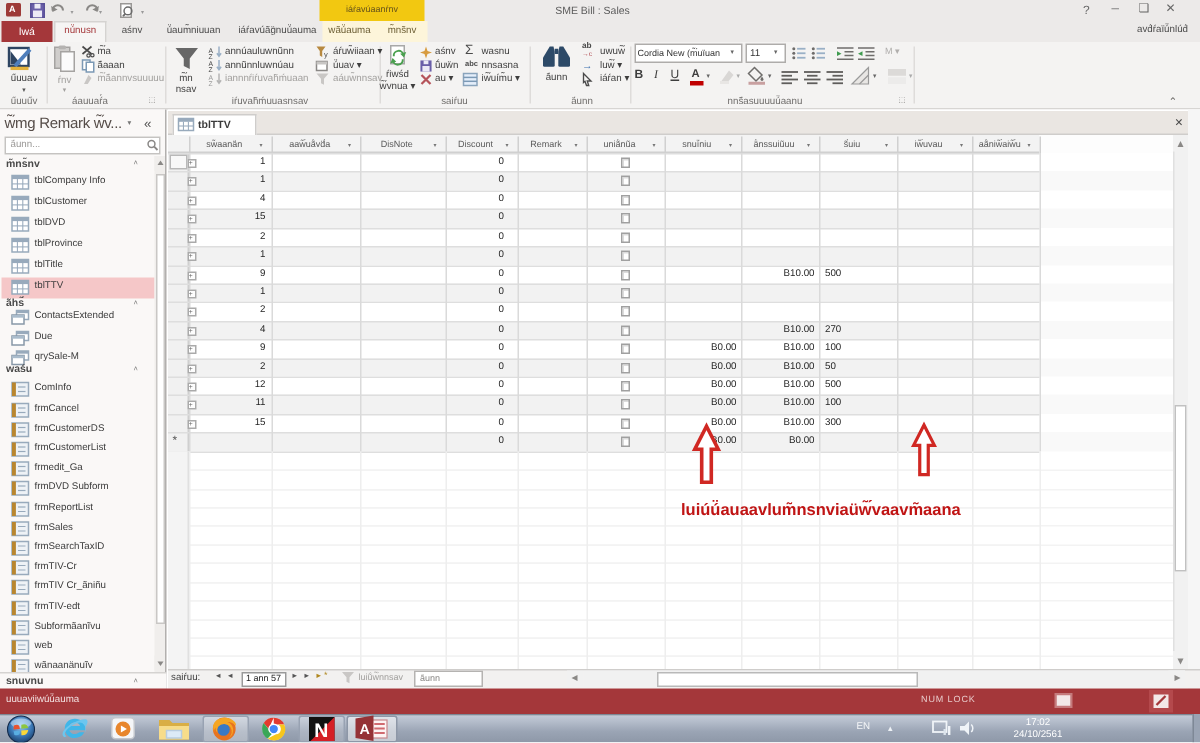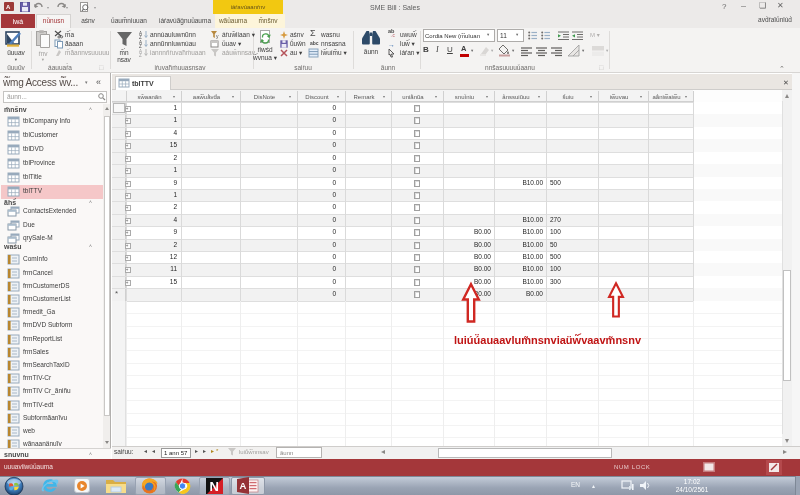--- a/index.html
+++ b/index.html
@@ -498,23 +498,23 @@
 <div style="position:absolute;white-space:nowrap;line-height:1;left:297px;top:291px;font-size:6.5px;color:#1f1f1f;width:39px;text-align:right;">0</div>
 <div style="position:absolute;left:413.5px;top:291px;width:6.5px;height:6.5px;background:#fff;border:1px solid #a0a0a0;box-shadow:inset 1px 1px 0 0 #dcdcdc;"></div>
 <div style="position:absolute;white-space:nowrap;line-height:1;left:443px;top:291px;font-size:6.5px;color:#1f1f1f;width:48px;text-align:right;">B0.00</div>
 <div style="position:absolute;white-space:nowrap;line-height:1;left:494px;top:291px;font-size:6.5px;color:#1f1f1f;width:49px;text-align:right;">B0.00</div>
 <svg style="left:461.5px;top:283px" width="18" height="40" viewBox="0 0 18 40">
       <path d="M9 1.2 L16.8 16.5 L12.2 16.5 L12.2 38.5 L5.8 38.5 L5.8 16.5 L1.2 16.5 Z" fill="#fff" stroke="#d02823" stroke-width="2.4" stroke-linejoin="miter"></path>
     </svg>
 <svg style="left:607.5px;top:282px" width="16" height="36" viewBox="0 0 18 40">
       <path d="M9 1.2 L16.8 16.5 L12.2 16.5 L12.2 38.5 L5.8 38.5 L5.8 16.5 L1.2 16.5 Z" fill="#fff" stroke="#d02823" stroke-width="2.4" stroke-linejoin="miter"></path>
     </svg>
-<div style="position:absolute;white-space:nowrap;line-height:1;left:454px;top:335px;font-size:11px;color:#c01414;font-weight:bold;letter-spacing:0px;">luiúú̈auaavlum̃nsnviaüw̃́vaavm̃nsnv</div>
+<div style="position:absolute;white-space:nowrap;line-height:1;left:454px;top:335px;font-size:11px;color:#c01414;font-weight:bold;letter-spacing:0px;">luiúú̈auaavlum̃nsnviaüw̃́vaavm̃aana</div>
 <div style="position:absolute;left:0px;top:73px;width:111px;height:388px;background:#faf8f7;border-right:1px solid #b2b0ae;"></div>
-<div style="position:absolute;white-space:nowrap;line-height:1;left:3px;top:78px;font-size:10px;color:#554c48;letter-spacing:-0.2px;">w̃́mg Access w̃́v...</div>
+<div style="position:absolute;white-space:nowrap;line-height:1;left:3px;top:78px;font-size:10px;color:#554c48;letter-spacing:-0.2px;">w̃́mg Remark w̃́v...</div>
 <div style="position:absolute;white-space:nowrap;line-height:1;left:85px;top:80px;font-size:5px;color:#777;">▾</div>
 <div style="position:absolute;white-space:nowrap;line-height:1;left:96px;top:78px;font-size:9px;color:#555;">«</div>
 <div style="position:absolute;left:3px;top:91px;width:104px;height:12px;background:#fff;border:1px solid #c5c3c1;"></div>
 <div style="position:absolute;white-space:nowrap;line-height:1;left:7px;top:94px;font-size:6.5px;color:#9a9896;">á̈unn...</div>
 <svg style="left:98px;top:93px" width="8" height="8" viewBox="0 0 8 8">
       <circle cx="3" cy="3" r="2.3" fill="none" stroke="#8a8886" stroke-width="1"></circle>
       <line x1="4.8" y1="4.8" x2="7" y2="7" stroke="#8a8886" stroke-width="1.2"></line>
     </svg>
 <div style="position:absolute;white-space:nowrap;line-height:1;left:4px;top:106px;font-size:7px;color:#4a4a4a;font-weight:bold;">m̃ns̃nv</div>
 <div style="position:absolute;white-space:nowrap;line-height:1;left:89px;top:107px;font-size:5px;color:#777;">˄</div>

